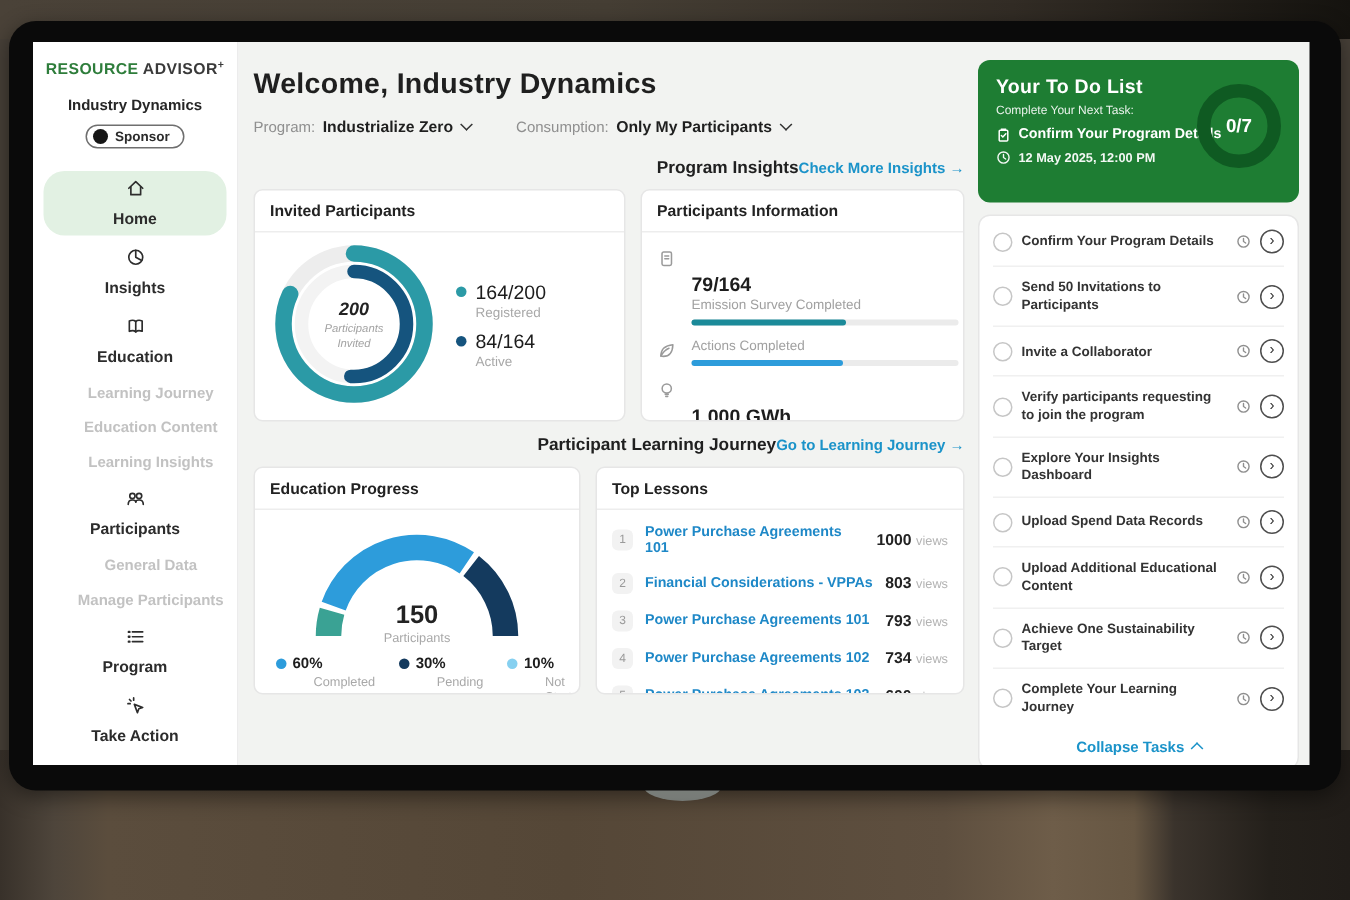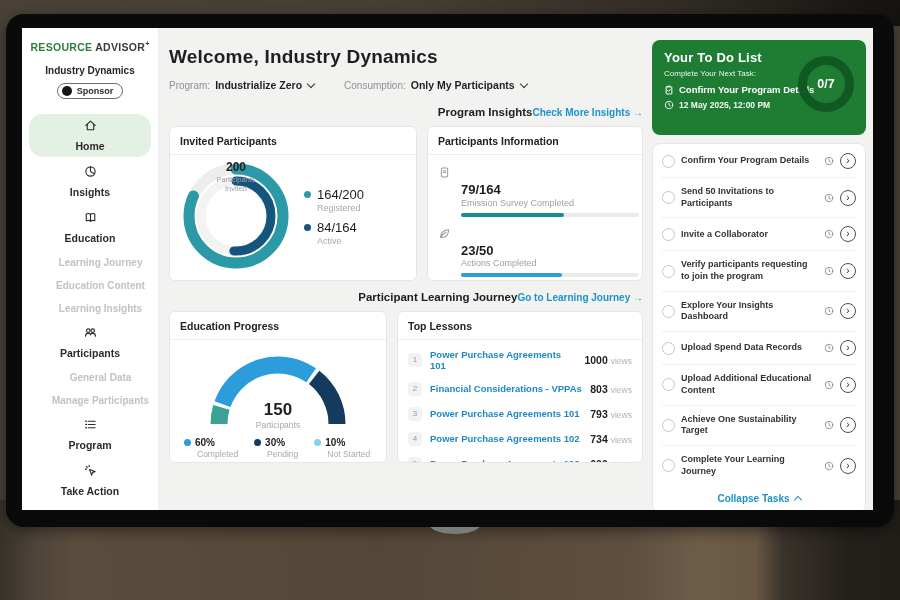--- a/index.html
+++ b/index.html
@@ -50,21 +50,21 @@
   .section-title{font-size:11.5px;font-weight:800;color:#202020;}
   .link{color:#1b93c9;font-size:10px;font-weight:800;cursor:pointer;}
   .cards{display:flex;gap:10px;margin-bottom:10px;}
   .card{background:#fff;border:1px solid #e6e6e6;border-radius:6px;overflow:hidden;box-sizing:border-box;}
   .card-title{font-size:10.5px;font-weight:800;color:#222;padding:8px 10px 7px;border-bottom:1px solid #ededed;}
   .card-body{padding:8px 10px;}
   
   .invited{width:248px;height:155px;}
   .invited .card-body{display:flex;align-items:center;gap:12px;padding-top:5px;}
   .donut-wrap{position:relative;width:112px;height:112px;flex:none;}
-  .donut-center{position:absolute;inset:0;display:flex;flex-direction:column;align-items:center;text-align:center;}
+  .donut-center{position:absolute;inset:0;display:flex;flex-direction:column;align-items:center;justify-content:center;text-align:center;font-style:italic;}
   .donut-center .v{font-size:12px;font-weight:800;color:#222;}
   .donut-center .l{font-size:7.5px;color:#a2a2a2;width:56px;line-height:1.25;margin-top:1px;}
   .dlegend-item{margin:7px 0;}
   .dlegend-top{display:flex;align-items:center;gap:6px;font-size:13px;font-weight:400;color:#1d1d1d;}
   .dot{width:7px;height:7px;border-radius:50%;flex:none;}
   .dlegend-sub{font-size:9px;color:#a8a8a8;margin-left:13px;margin-top:1px;}
   
   .pinfo{flex:1;height:155px;}
   .stat{display:flex;gap:8px;margin-bottom:7px;}
   .stat-icon{width:15px;flex:none;padding-top:3px;color:#9a9a9a;}
@@ -73,21 +73,21 @@
   .pbar{height:4px;background:#ebebeb;border-radius:3px;margin-top:5px;width:178px;}
   .pfill{height:100%;border-radius:3px;}
   
   .eduprog{width:218px;height:152px;}
   .gauge-wrap{position:relative;width:158px;height:84px;margin:4px auto 0;}
   .gauge-center{position:absolute;left:0;right:0;bottom:0;text-align:center;margin-top:16px;}
   .gauge-center .v{font-size:17px;font-weight:800;color:#222;line-height:1;}
   .gauge-center .l{font-size:8.5px;color:#a8a8a8;margin-top:2px;}
   .glegend{display:flex;gap:16px;padding:7px 4px 0;}
   .glegend-top{display:flex;align-items:center;gap:4px;font-size:10px;font-weight:800;color:#1d1d1d;}
-  .glegend-sub{font-size:8.5px;color:#a8a8a8;margin-left:13px;margin-top:1px;}
+  .glegend-sub{font-size:8.5px;color:#a8a8a8;margin-left:25px;margin-top:1px;}
   
   .lessons{flex:1;height:152px;}
   .lessons .card-body{padding:3px 10px;}
   .lesson{display:flex;align-items:center;gap:8px;padding:5.5px 0;}
   .rank{width:14px;height:14px;border-radius:4px;background:#f2f2f2;color:#9a9a9a;font-size:8px;
     display:flex;align-items:center;justify-content:center;flex:none;}
   .ltitle{color:#1e88c7;font-size:9.5px;font-weight:700;flex:1;cursor:pointer;}
   .views-num{font-weight:800;font-size:10.5px;color:#222;}
   .views-word{color:#b3b3b3;font-size:8.5px;margin-left:3px;}
   
@@ -268,21 +268,20 @@
                     <div class="pfill" style="width:58%;background:#1B8A99"></div>
                   </div>
     </div>
               </div>
               <div class="stat">
                 <div class="stat-icon"><svg width="13" height="13" viewBox="0 0 14 14" fill="none" stroke="#9a9a9a" stroke-width="1.1" stroke-linecap="round" stroke-linejoin="round">
                     <path d="M2.8 11.2 C2.8 5.8 6.4 3.4 11.4 3 C11.2 8.4 9 11.4 4.6 11.4 Z"></path>
                     <path d="M2.8 11.2 C4.4 8.2 6.2 6.6 8.6 5.6"></path>
                   </svg></div>
     <div style="flex:1">
-      <div class="stat-val">23/50</div>
       <div class="stat-label">Actions Completed</div>
       <div class="pbar">
                     <div class="pfill" style="width:57%;background:#2D9CDB"></div>
                   </div>
     </div>
               </div>
               <div class="stat">
                 <div class="stat-icon"><svg width="13" height="13" viewBox="0 0 14 14" fill="none" stroke="#9a9a9a" stroke-width="1.1" stroke-linecap="round">
                     <circle cx="7" cy="5.4" r="3.3"></circle>
                     <path d="M5.9 9.6 H8.1 M6.3 11.2 H7.7"></path>

